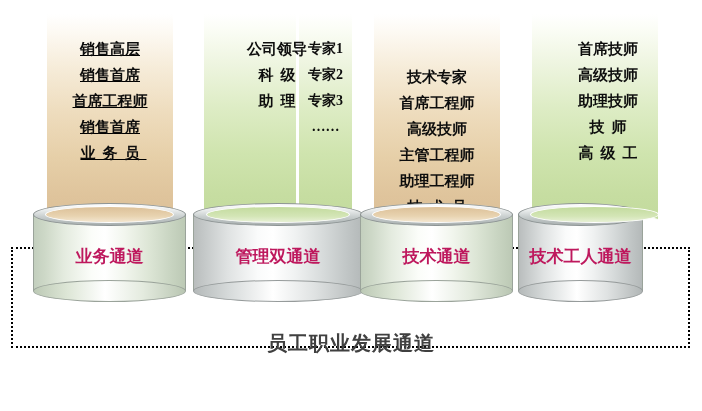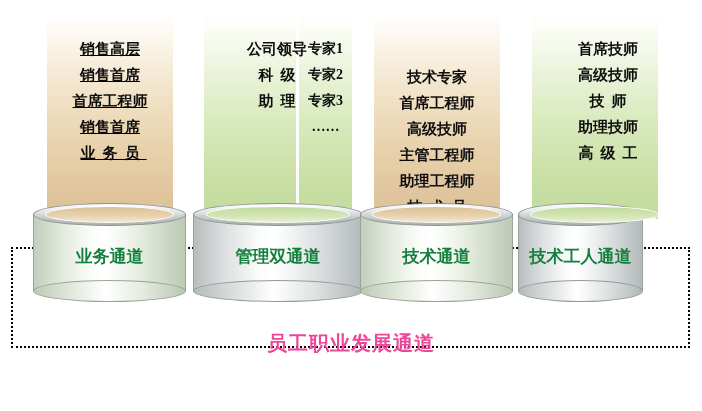--- a/index.html
+++ b/index.html
@@ -221,36 +221,36 @@
     border: 1px solid #ffffff;
   }
 
   .drum-label {
     position: absolute;
     left: 0; right: 0;
     top: 42px;
     text-align: center;
     font-size: 17px;
     font-weight: bold;
-    color: #15803d;
+    color: #be185d;
     font-family: "Liberation Serif", "DejaVu Serif", serif;
     letter-spacing: 0px;
     white-space: nowrap;
   }
 
   
   .footer-caption {
     position: absolute;
     left: 0;
     right: 0;
     top: 330px;
     text-align: center;
     font-size: 20px;
     font-weight: bold;
-    color: #ec4899;
+    color: #404040;
     font-family: "Liberation Serif", "DejaVu Serif", serif;
     letter-spacing: 1px;
   }
 </style>
 </head>
 <body>
 
 <div id="stage">
 
   <div class="dotted-frame"></div>
@@ -324,22 +324,22 @@
     </div>
   </div>
 
   <div class="pillar" style="left:518px; top:0; width:153px; height:302px;">
     <div class="shaft green" style="left:14px; width:126px; height:206px;">
       <div class="shaft-inner"></div>
       <div class="shaft-arc" style="top:199px;"></div>
       <div class="shaft-col" style="left:0; right:0;padding-left:26px;">
         <div class="rank">首席技师</div>
         <div class="rank">高级技师</div>
+        <div class="rank">助理技师</div>
         <div class="rank spread">技师</div>
-        <div class="rank">助理技师</div>
         <div class="rank spread">高级工</div>
       </div>
     </div>
     <div class="drum silver" style="left:0; top:203px; width:125px; height:99px;">
       <div class="drum-body"></div>
       <div class="drum-bottom"></div>
       <div class="drum-top"></div>
       <div class="drum-well green" style="left:12px; top:3px; width:129px; height:17px;"></div>
       <div class="drum-label">技术工人通道</div>
     </div>

